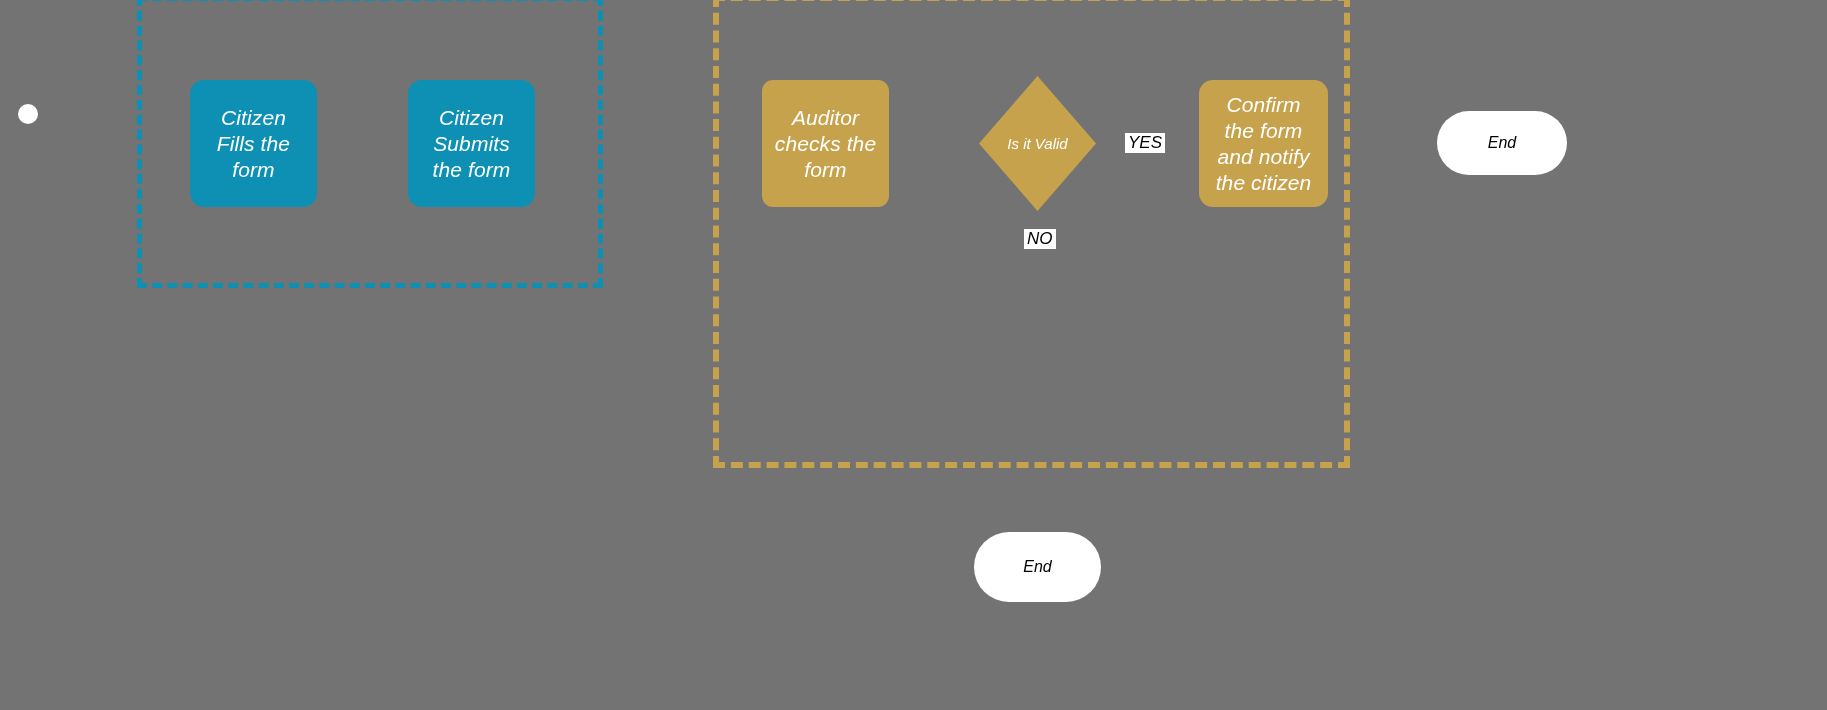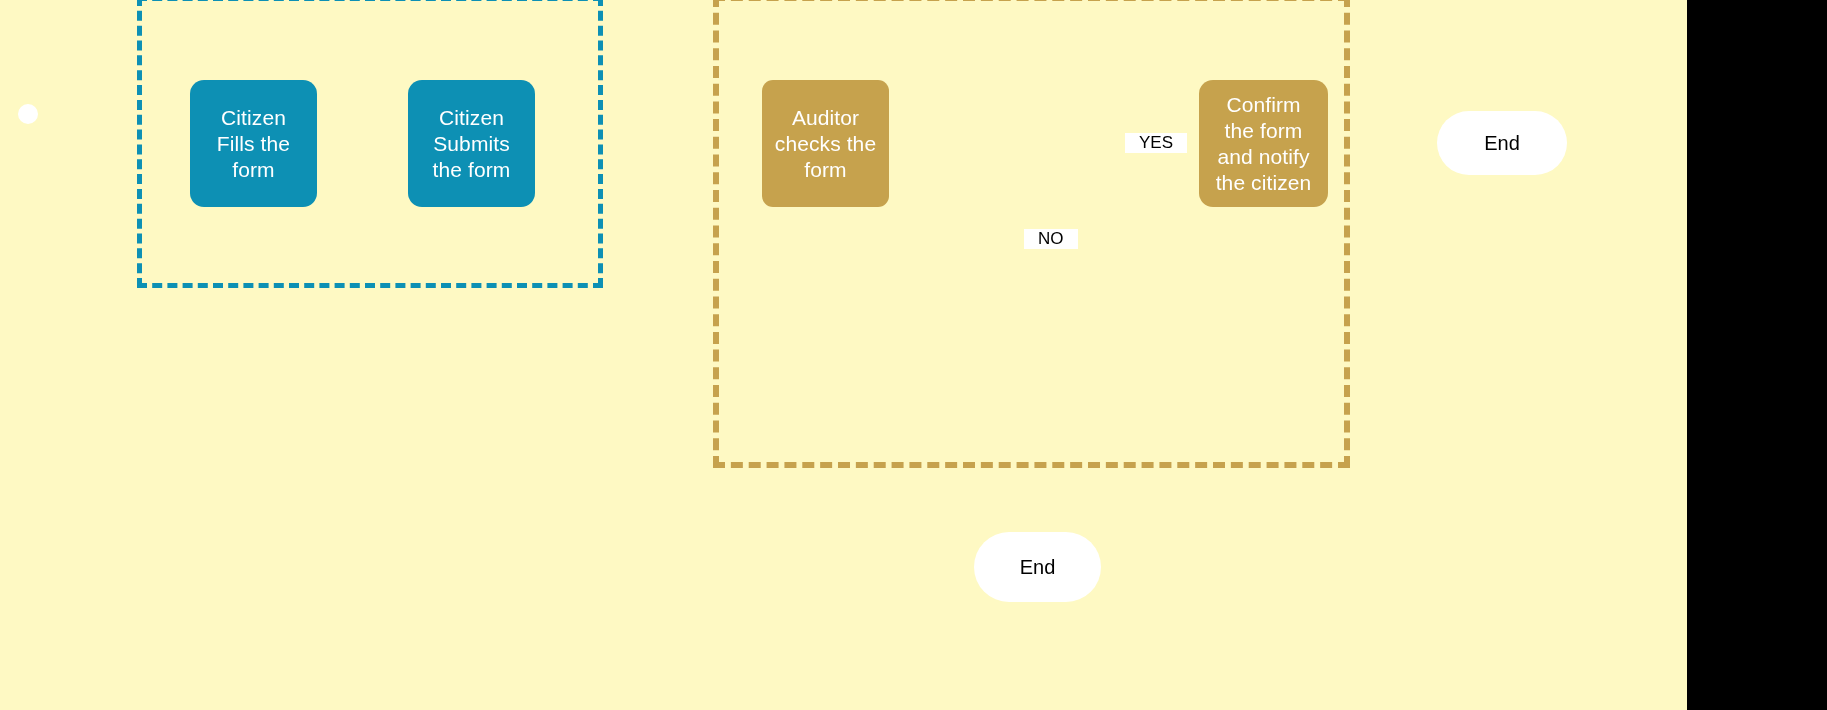--- a/index.html
+++ b/index.html
@@ -6,24 +6,25 @@
   html, body {
     margin: 0;
     padding: 0;
     background: #000000;
   }
   body {
     font-family: "Liberation Sans", sans-serif;
   }
   #canvas {
     position: relative;
-    width: 1687px;
+    width: 1827px;
     height: 710px;
-    background: #fef9c3;
+    background: #737373;
     overflow: hidden;
+    font-style: italic;
   }
 
   
   .node {
     position: absolute;
     box-sizing: border-box;
     display: flex;
     align-items: center;
     justify-content: center;
     text-align: center;
@@ -70,31 +71,31 @@
     line-height: 18px;
   }
 
   
   .edge-label {
     position: absolute;
     background: #ffffff;
     color: #000000;
     font-size: 17px;
     line-height: 20px;
-    padding: 0px 14px;
+    padding: 0px 3px;
     white-space: nowrap;
     font-weight: 400;
   }
 
   
   .terminator {
     background: #ffffff;
     color: #000000;
     border-radius: 999px;
-    font-size: 20px;
+    font-size: 16px;
     line-height: 26px;
   }
 </style>
 </head>
 <body>
 
 <div id="canvas">
 
   <div class="lane lane-citizen" style="left:137px; top:-4px; width:466px; height:292px;"></div>
 
@@ -107,20 +108,23 @@
   </div>
 
   <div class="node process process-citizen" style="left:408px; top:80px; width:127px; height:127px;">
     <span>Citizen Submits the form</span>
   </div>
 
   <div class="node process process-auditor" style="left:762px; top:80px; width:127px; height:127px;border-radius:11px;">
     <span>Auditor checks the form</span>
   </div>
 
+  <div class="node decision" style="left:979px; top:76px; width:117px; height:135px;">
+    <span>Is it Valid</span>
+  </div>
 
   <div class="edge-label" style="left:1125px; top:133px;">YES</div>
 
   <div class="edge-label" style="left:1024px; top:229px;">NO</div>
 
   <div class="node process process-auditor" style="left:1192px; top:80px; width:129px; height:127px;margin-left:7px;">
     <span>Confirm the form and notify the citizen</span>
   </div>
 
 

